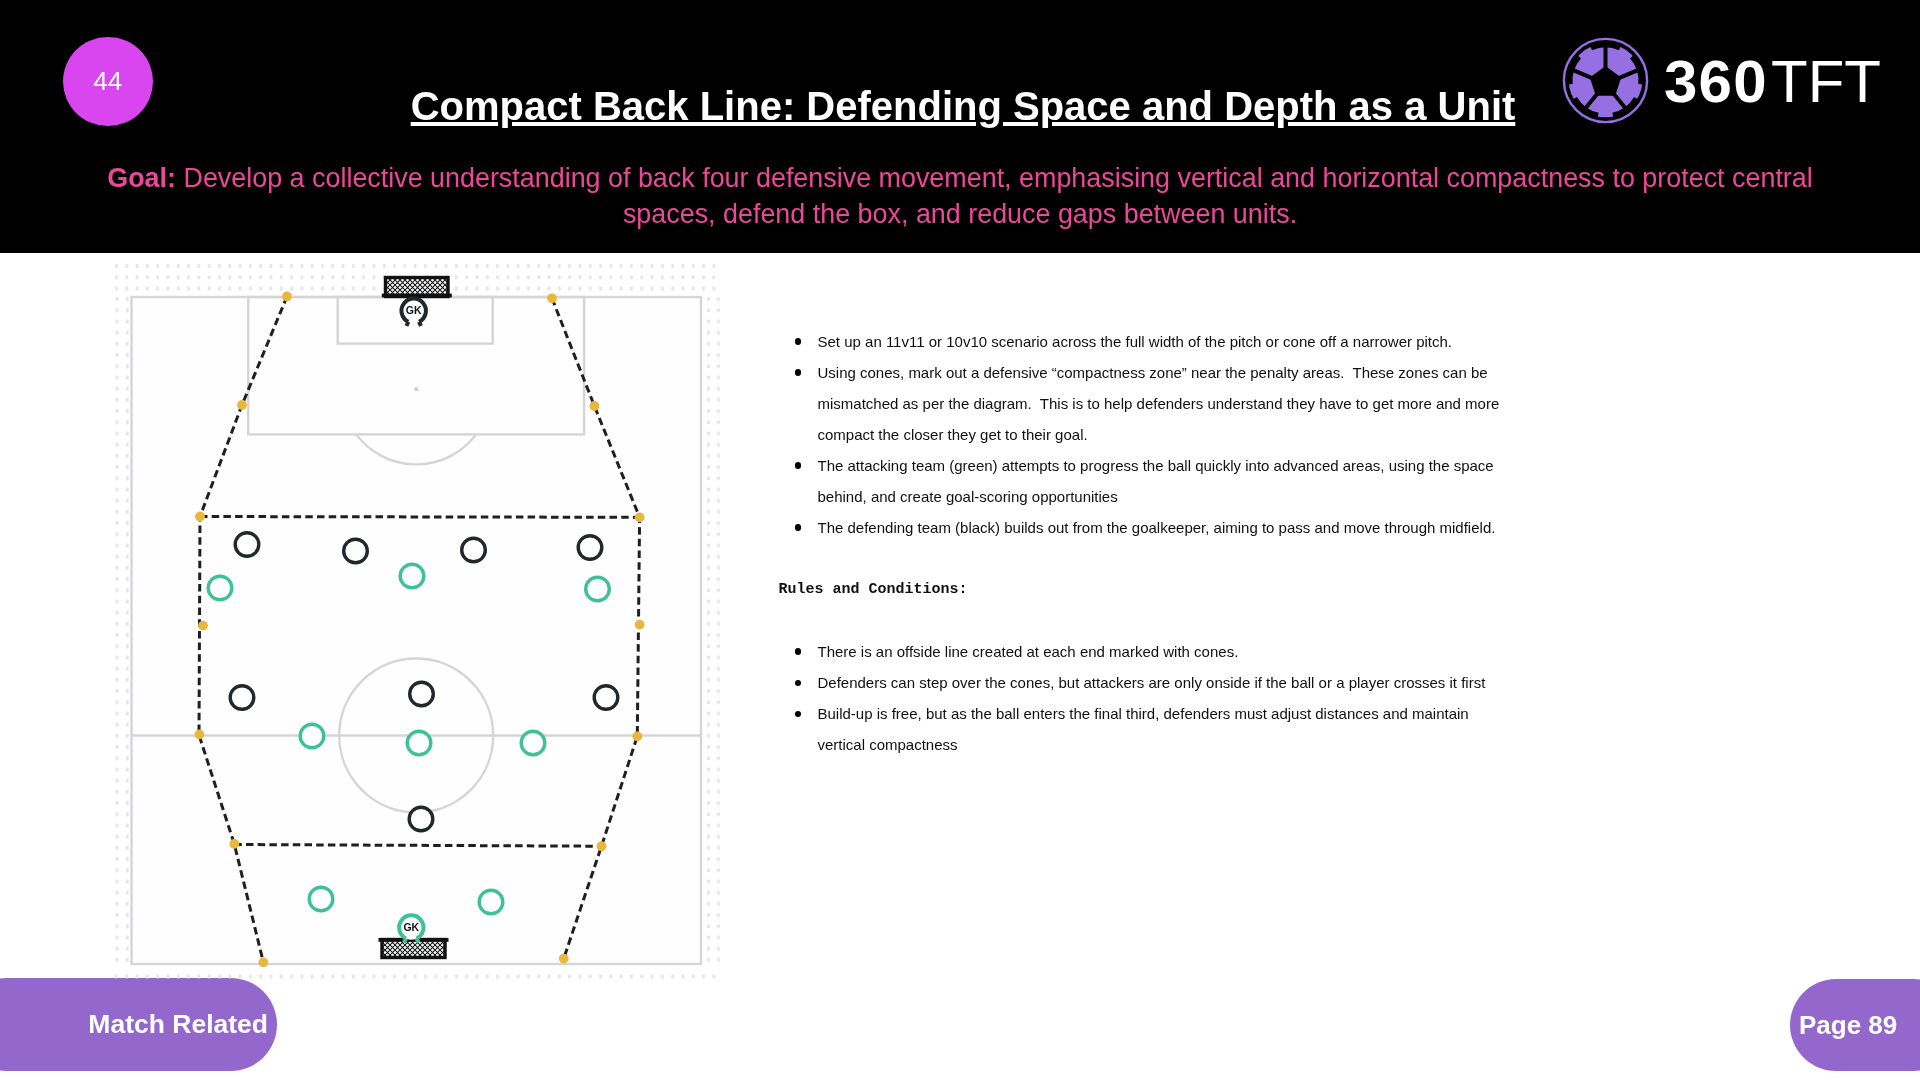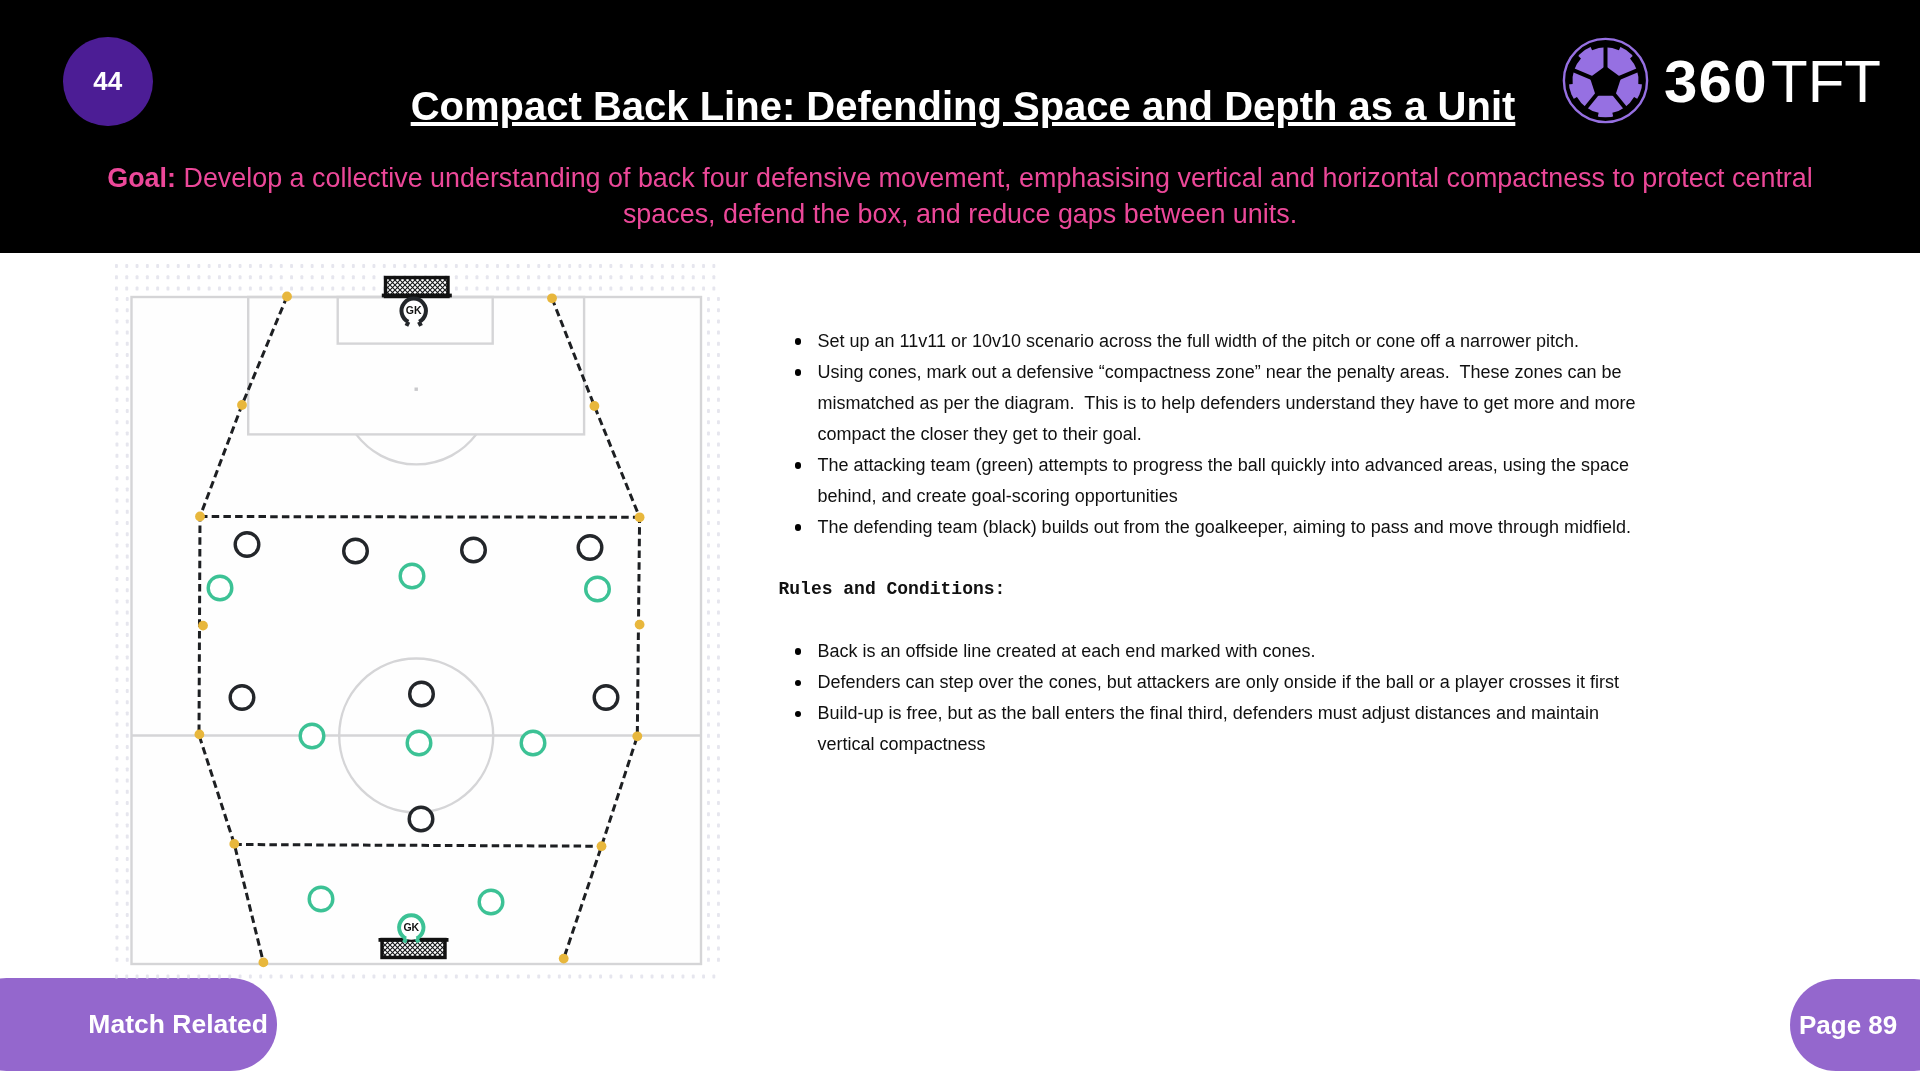--- a/index.html
+++ b/index.html
@@ -4,21 +4,21 @@
 <style>
   html,body{margin:0;padding:0;}
   body{width:1920px;height:1080px;background:#ffffff;font-family:"Liberation Sans",sans-serif;position:relative;overflow:hidden;}
   .abs{position:absolute;}
 </style>
 </head>
 <body>
 
 <div class="abs" style="left:0;top:0;width:1920px;height:253px;background:#000;"></div>
 
-<div class="abs" style="left:63px;top:36.5px;width:89.5px;height:89.5px;border-radius:50%;background:#4c1d95;color:#fff;font-weight:bold;font-size:26px;display:flex;align-items:center;justify-content:center;">44</div>
+<div class="abs" style="left:63px;top:36.5px;width:89.5px;height:89.5px;border-radius:50%;background:#d946ef;color:#fff;font-weight:normal;font-size:26px;display:flex;align-items:center;justify-content:center;">44</div>
 
 <div class="abs" style="left:3px;top:83.6px;width:1920px;text-align:center;color:#fff;font-weight:bold;font-size:40px;line-height:44px;text-decoration:underline;text-decoration-thickness:4px;text-underline-offset:2px;">Compact Back Line: Defending Space and Depth as a Unit</div>
 
 <div class="abs" style="left:0;top:159.5px;width:1920px;text-align:center;color:#ec4899;font-size:26.9px;line-height:36px;"><b>Goal:</b> Develop a collective understanding of back four defensive movement, emphasising vertical and horizontal compactness to protect central<br>spaces, defend the box, and reduce gaps between units.</div>
 
 <svg class="abs" style="left:1555px;top:30px;" width="340" height="105" viewBox="0 0 340 105">
 
   <g>
       <circle cx="50.5" cy="50.5" r="43" fill="#000"></circle>
       <circle cx="50.5" cy="50.5" r="41.6" fill="none" stroke="#9670e2" stroke-width="2.4"></circle>
@@ -617,38 +617,38 @@
 <g>
       <circle cx="311.3" cy="677.5" r="12.2" fill="#fff" stroke="none"></circle>
       <path d="M 305.95 688.47 A 12.2 12.2 0 1 1 316.65 688.47" fill="none" stroke="#3cc295" stroke-width="4"></path>
       <line x1="316.6" y1="688.5" x2="318.6" y2="692.5" stroke="#3cc295" stroke-width="4"></line>
       <line x1="306.0" y1="688.5" x2="304.0" y2="692.5" stroke="#3cc295" stroke-width="4"></line>
       <text x="311.3" y="680.9" text-anchor="middle" font-family="Liberation Sans" font-weight="bold" font-size="10.5px" fill="#111">GK</text>
     </g>
 </svg>
 
 <style>
-.rt{position:absolute;left:770.5px;top:326px;width:1145px;font-size:18px;line-height:31.03px;color:#101010;}
+.rt{position:absolute;left:770.5px;top:326px;width:1145px;font-size:15px;line-height:31.03px;color:#101010;}
 .li{position:relative;padding-left:47px;}
 .li::before{content:"";position:absolute;left:24px;top:12.2px;width:6.6px;height:6.6px;border-radius:50%;background:#000;}
 .blank{height:31.03px;}
 .hd{font-weight:bold;padding-left:8px;font-family:Liberation Mono, monospace;}
 </style>
 <div class="rt">
 
 <div class="li">Set up an 11v11 or 10v10 scenario across the full width of the pitch or cone off a narrower pitch.</div>
 
 <div class="li">Using cones, mark out a defensive “compactness zone” near the penalty areas.&nbsp; These zones can be<br>mismatched as per the diagram.&nbsp; This is to help defenders understand they have to get more and more<br>compact the closer they get to their goal.</div>
 
 <div class="li">The attacking team (green) attempts to progress the ball quickly into advanced areas, using the space<br>behind, and create goal-scoring opportunities</div>
 
 <div class="li">The defending team (black) builds out from the goalkeeper, aiming to pass and move through midfield.</div>
 <div class="blank"></div>
 
 <div class="hd">Rules and Conditions:</div>
 <div class="blank"></div>
 
-<div class="li">Back is an offside line created at each end marked with cones.</div>
+<div class="li">There is an offside line created at each end marked with cones.</div>
 
 <div class="li">Defenders can step over the cones, but attackers are only onside if the ball or a player crosses it first</div>
 
 <div class="li">Build-up is free, but as the ball enters the final third, defenders must adjust distances and maintain<br>vertical compactness</div>
 </div>
 
 </body></html>

